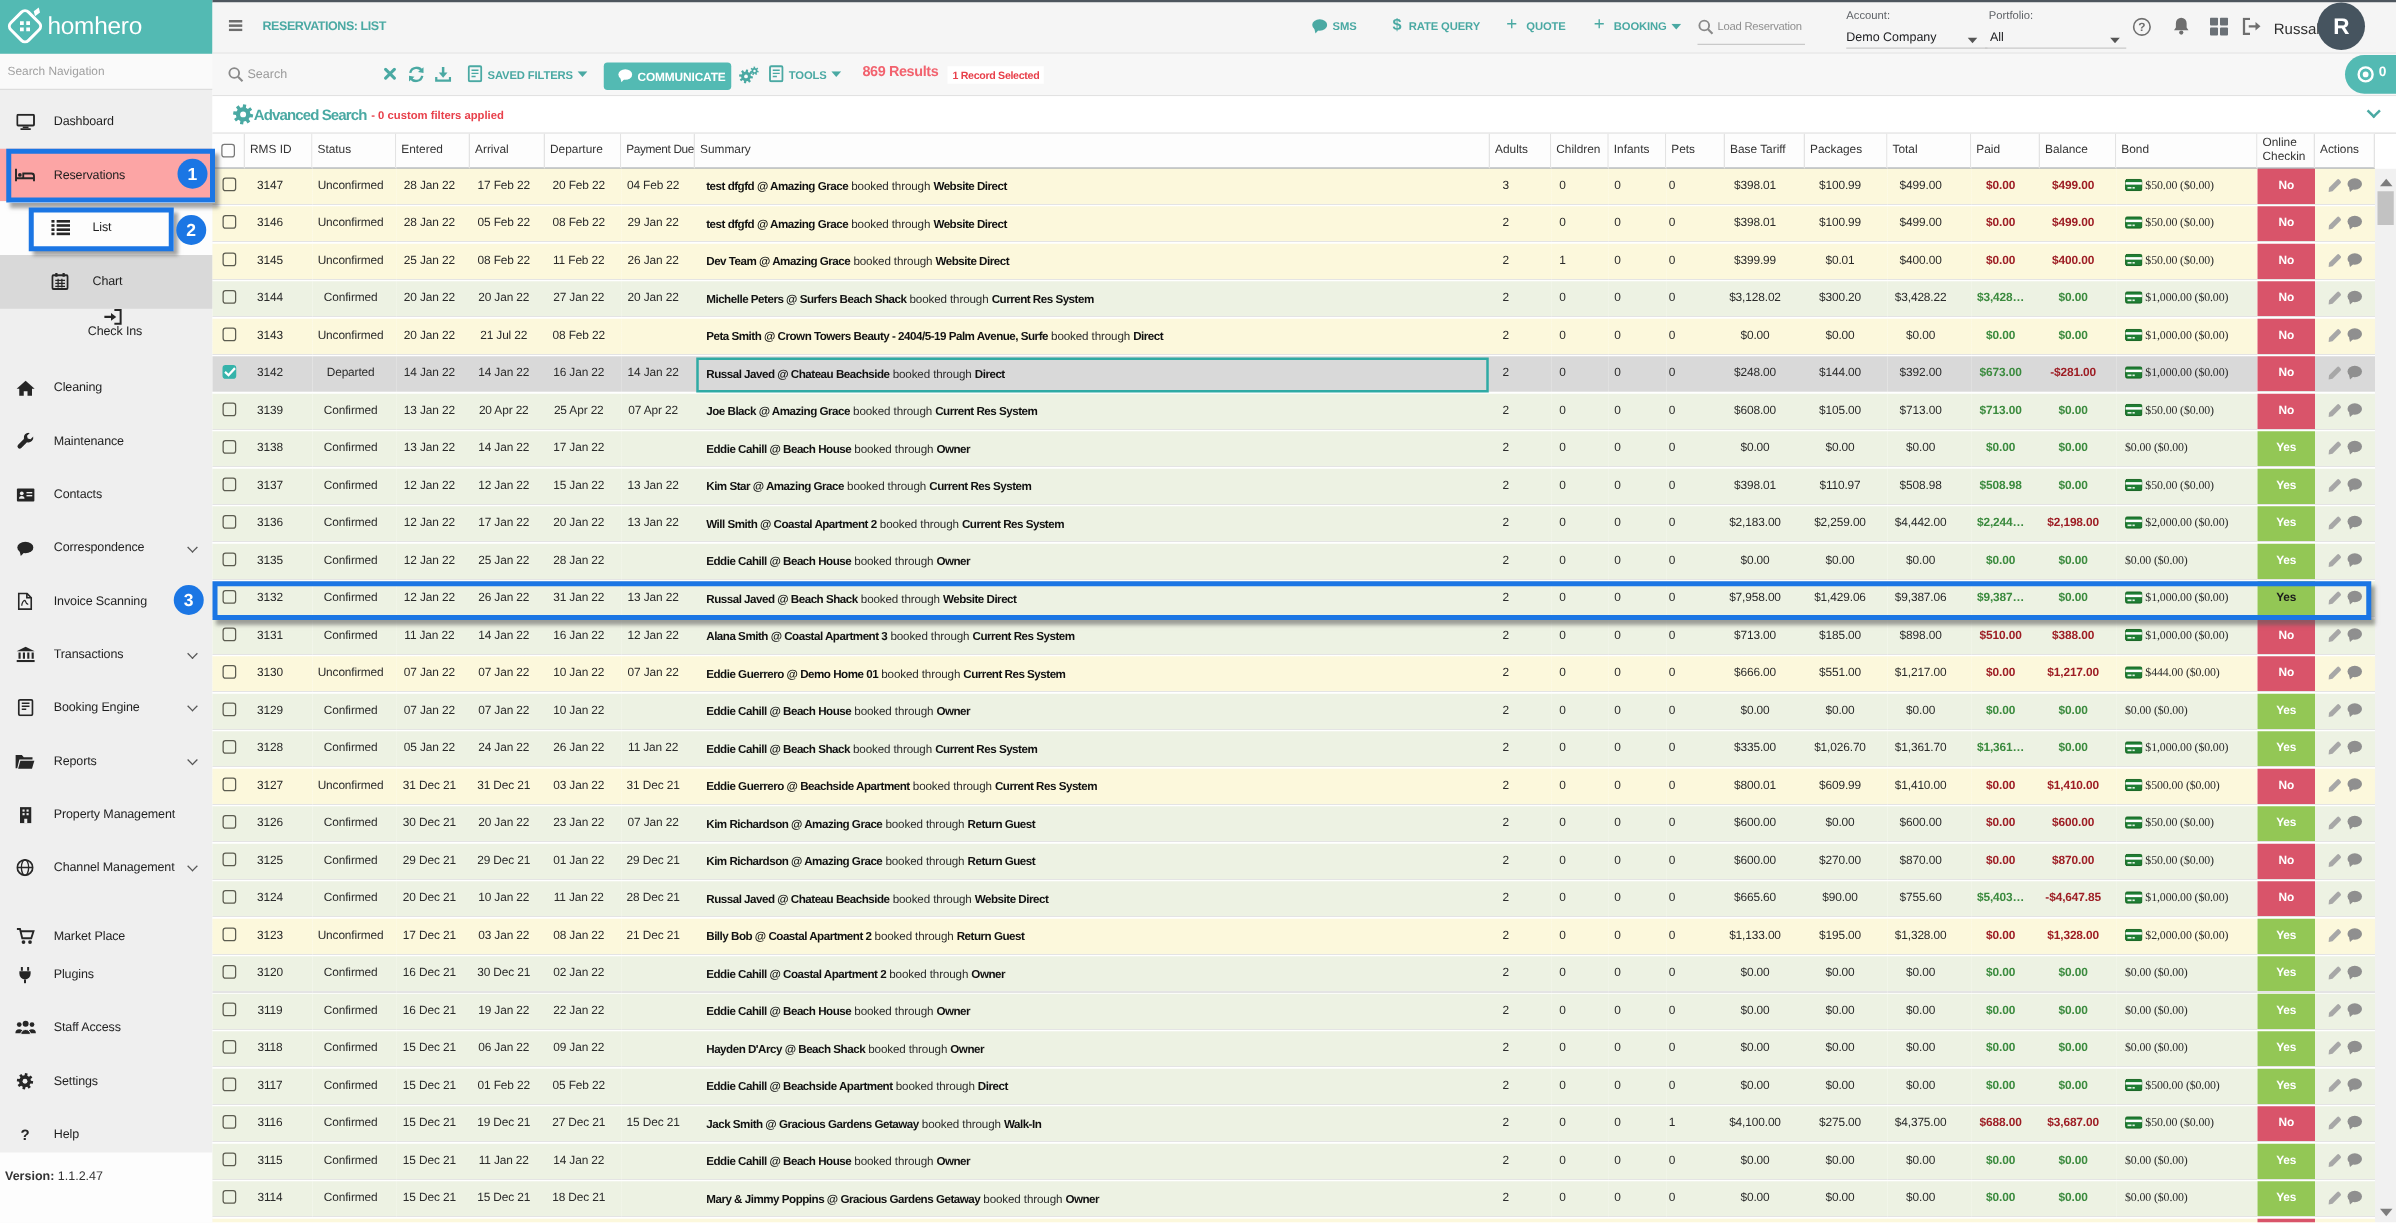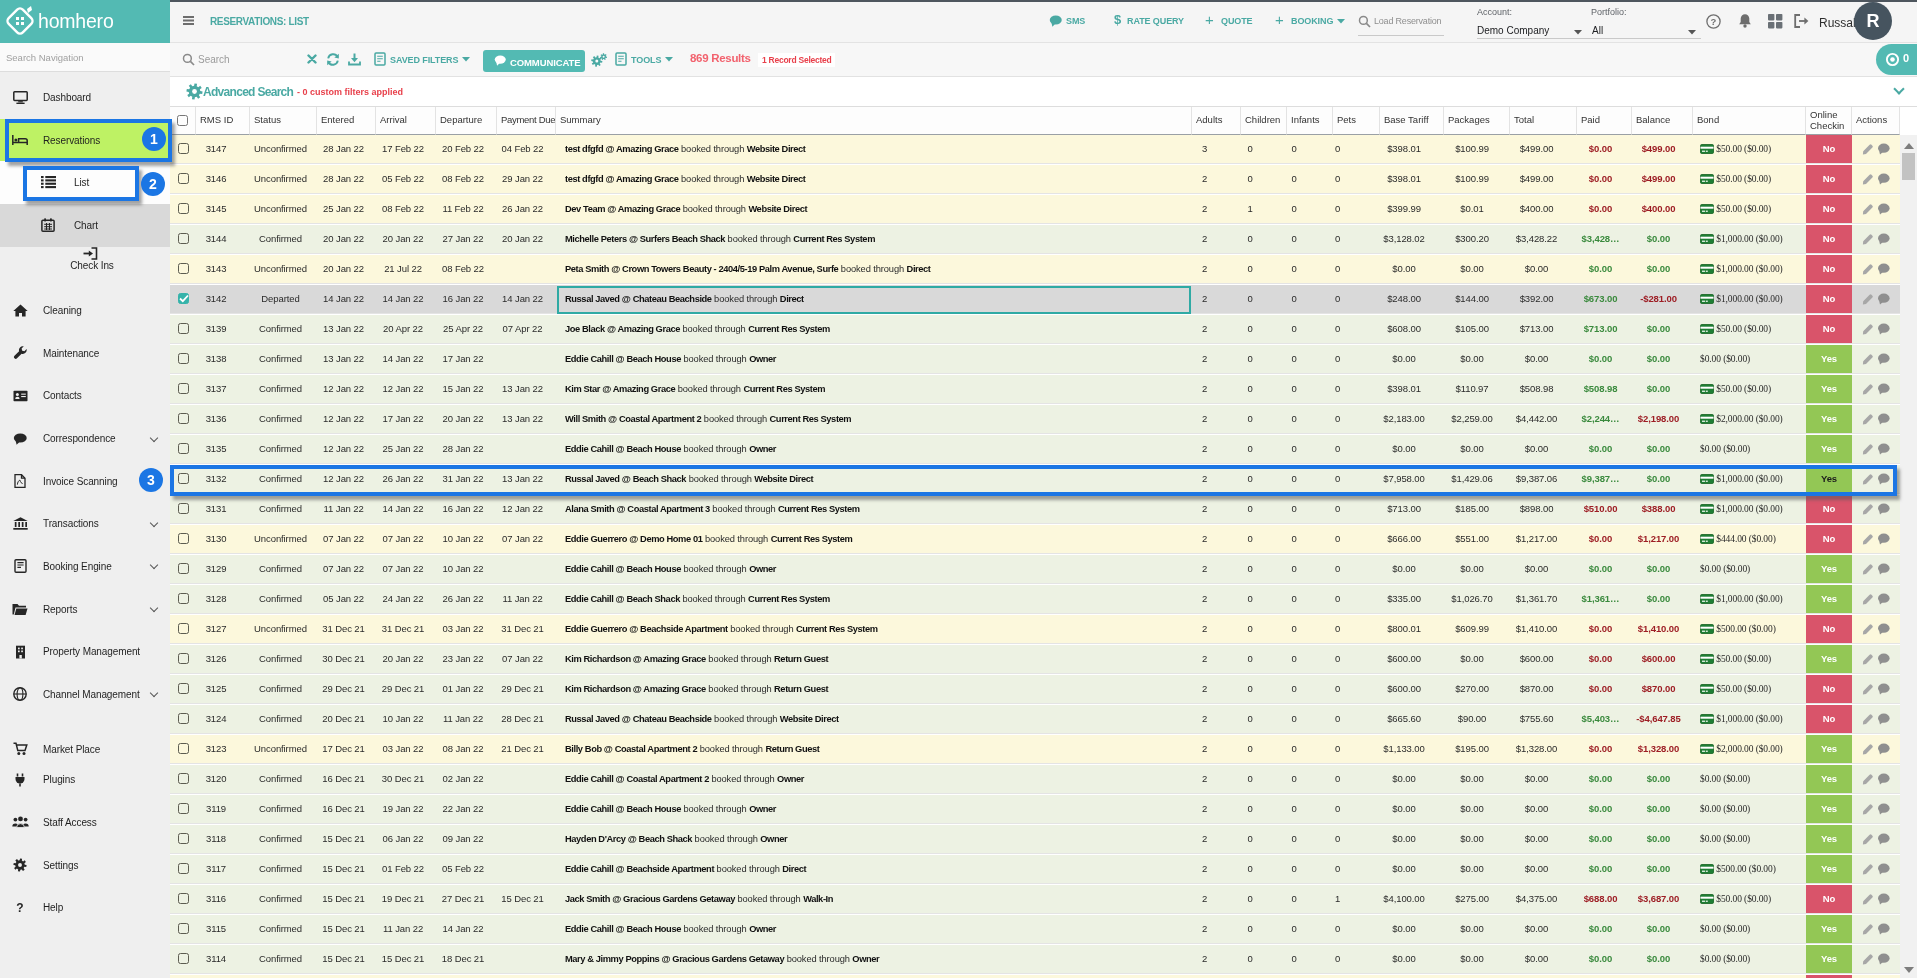--- a/index.html
+++ b/index.html
@@ -101,21 +101,21 @@
   <div class="mi" style="top:76.0px;">
       <span class="mic" style="margin-left:11px">
         <svg width="15" height="13" viewBox="0 0 15 13">
           <rect x="0.8" y="0.8" width="13.4" height="8.6" rx="0.8" fill="none" stroke="#262626" stroke-width="1.5"></rect>
           <rect x="5.2" y="10.2" width="4.6" height="1.2" fill="#262626"></rect>
           <rect x="3.4" y="11.6" width="8.2" height="1.4" fill="#262626"></rect>
         </svg>
       </span>
       <span class="mtx" style="margin-left:14px">Dashboard</span>
     </div>
-<div class="mi" style="top:118.7px;background:#bef264;">
+<div class="mi" style="top:118.7px;background:#fca5a5;">
       <span class="mic" style="margin-left:11px">
         <svg width="16" height="12" viewBox="0 0 16 12">
           <path d="M0.8 1 V11 M0.8 8.6 H15.2 M15.2 11 V6.8 a2 2 0 0 0-2-2 H6.6 V8" fill="none" stroke="#262626" stroke-width="1.5"></path>
           <circle cx="3.9" cy="5.9" r="1.5" fill="#262626"></circle>
         </svg>
       </span>
       <span class="mtx" style="margin-left:14px">Reservations</span>
     </div>
 <div class="mi" style="top:161.3px;background:#fdfdfd;">
       <span class="mic" style="margin-left:39px">
@@ -298,20 +298,23 @@
           <circle cx="7.0" cy="7.0" r="1.9600000000000002" fill="#efefef"></circle>
         </svg>
       </span>
       <span class="mtx" style="margin-left:14px">Settings</span>
     </div>
 <div class="mi" style="top:886.4px;">
       <span class="mic" style="margin-left:11px">
         <span style="font-weight:bold;font-size:12px;color:#262626">?</span>
       </span>
       <span class="mtx" style="margin-left:14px">Help</span>
+    </div>
+  <div id="ver">
+      <div><b>Version:</b> 1.1.2.47</div>
     </div>
   <div id="logo">
       <svg width="34" height="34" viewBox="0 0 34 34">
         <g transform="rotate(45 15 17)">
           <rect x="5" y="7" width="20" height="20" rx="4" fill="none" stroke="#fff" stroke-width="2.4"></rect>
         </g>
         <rect x="11" y="13" width="3" height="3" fill="#fff"></rect>
         <rect x="16" y="13" width="3" height="3" fill="#fff"></rect>
         <rect x="11" y="18" width="3" height="3" fill="#fff"></rect>
         <rect x="16" y="18" width="3" height="3" fill="#fff"></rect>

